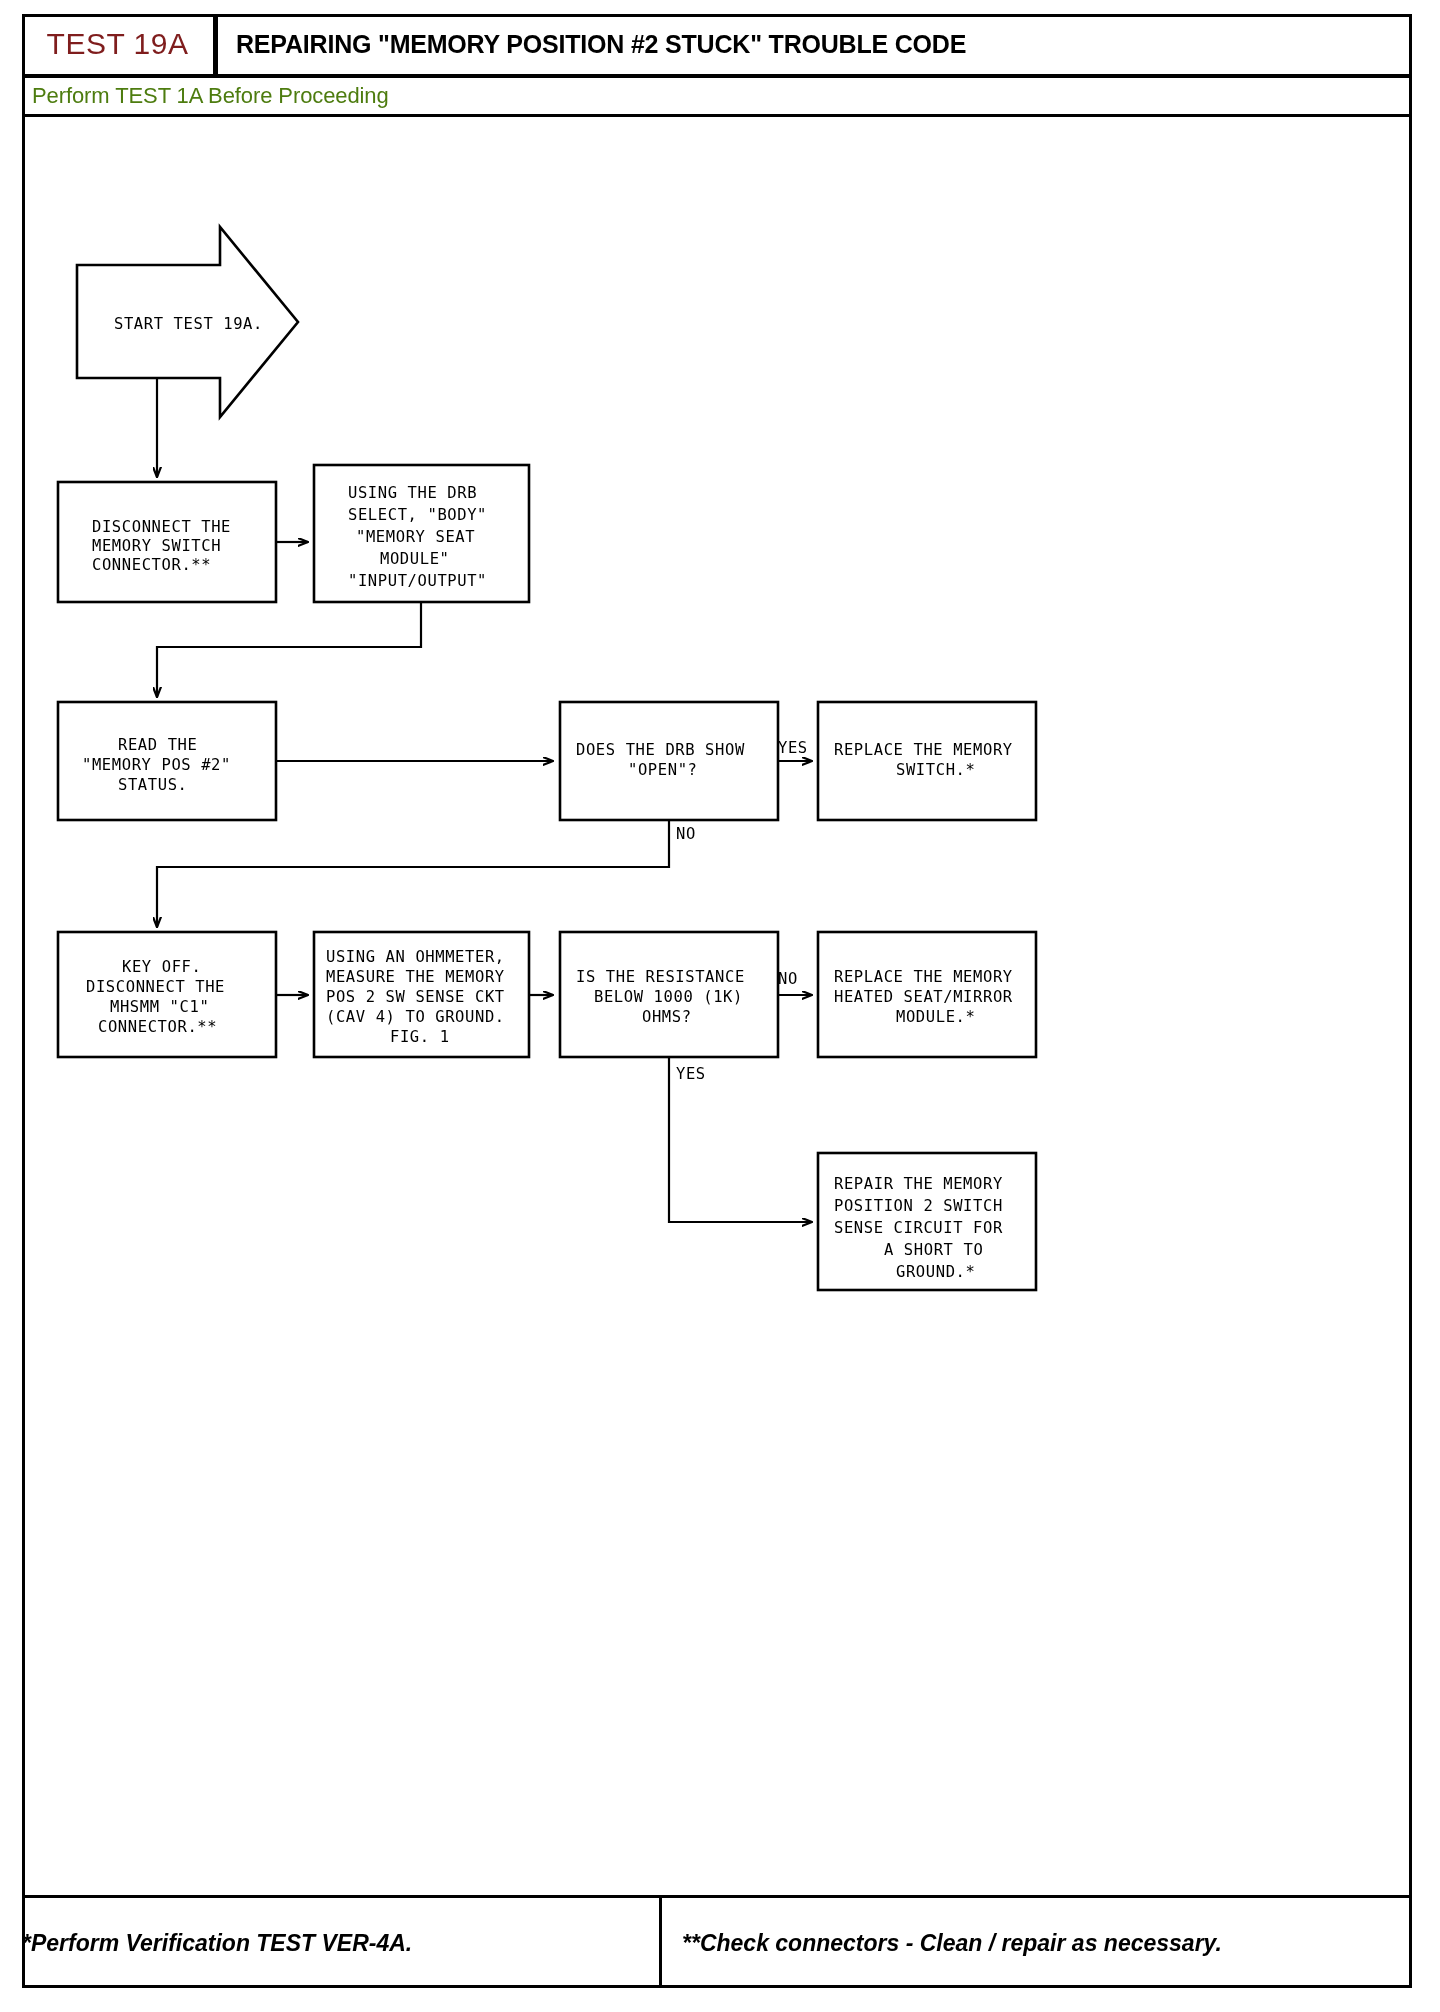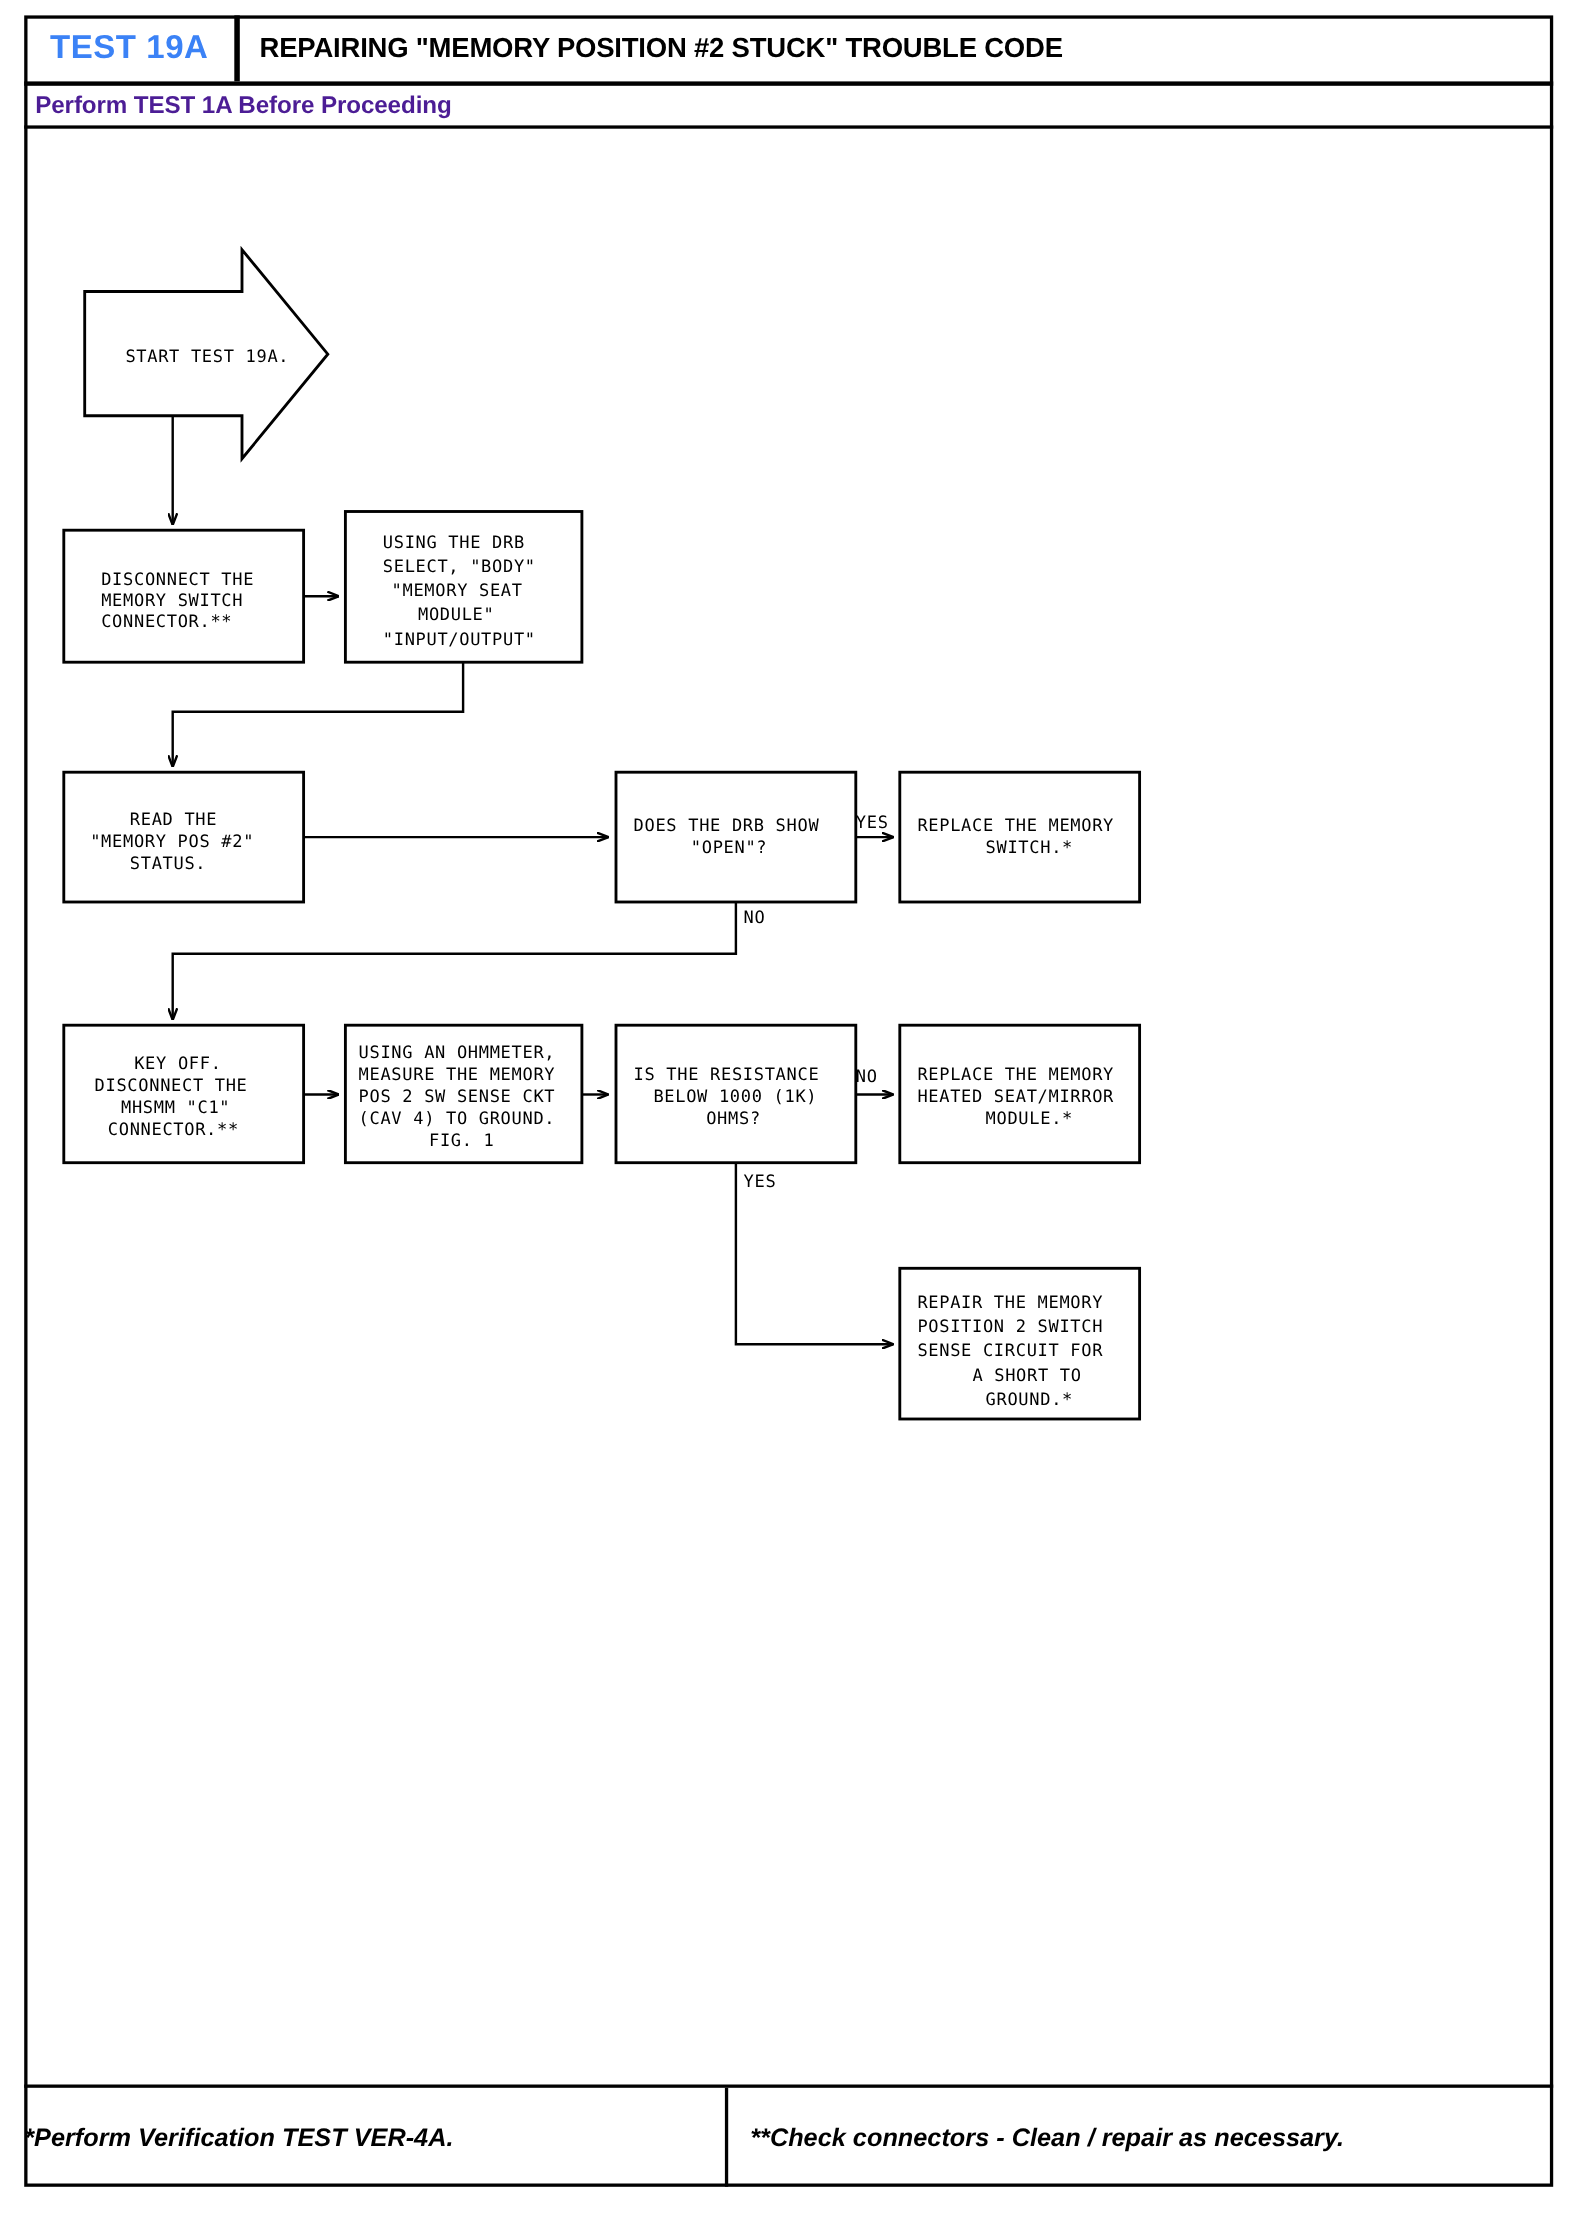--- a/index.html
+++ b/index.html
@@ -48,23 +48,23 @@
   .test-id-cell {
     width: 196px;
     border-right: 5px solid #000;
     box-sizing: border-box;
     display: flex;
     align-items: center;
     justify-content: center;
   }
   .test-id-text {
     font-size: 30px;
-    font-weight: bold;
+    font-weight: normal;
     letter-spacing: 0.5px;
-    color: #3b82f6;
+    color: #7f1d1d;
     white-space: nowrap;
   }
   .header-title-cell {
     flex: 1;
     display: flex;
     align-items: center;
     padding-left: 18px;
     box-sizing: border-box;
   }
   .header-title-text {
@@ -90,22 +90,22 @@
     top: 78px;
     width: 1390px;
     height: 36px;
     display: flex;
     align-items: center;
     padding-left: 10px;
     box-sizing: border-box;
   }
   .subheader-text {
     font-size: 22px;
-    font-weight: bold;
-    color: #4c1d95;
+    font-weight: normal;
+    color: #4d7c0f;
     letter-spacing: -0.1px;
     white-space: nowrap;
   }
   .subheader-rule {
     position: absolute;
     left: 22px;
     top: 114px;
     width: 1390px;
     height: 3px;
     background: #000;

